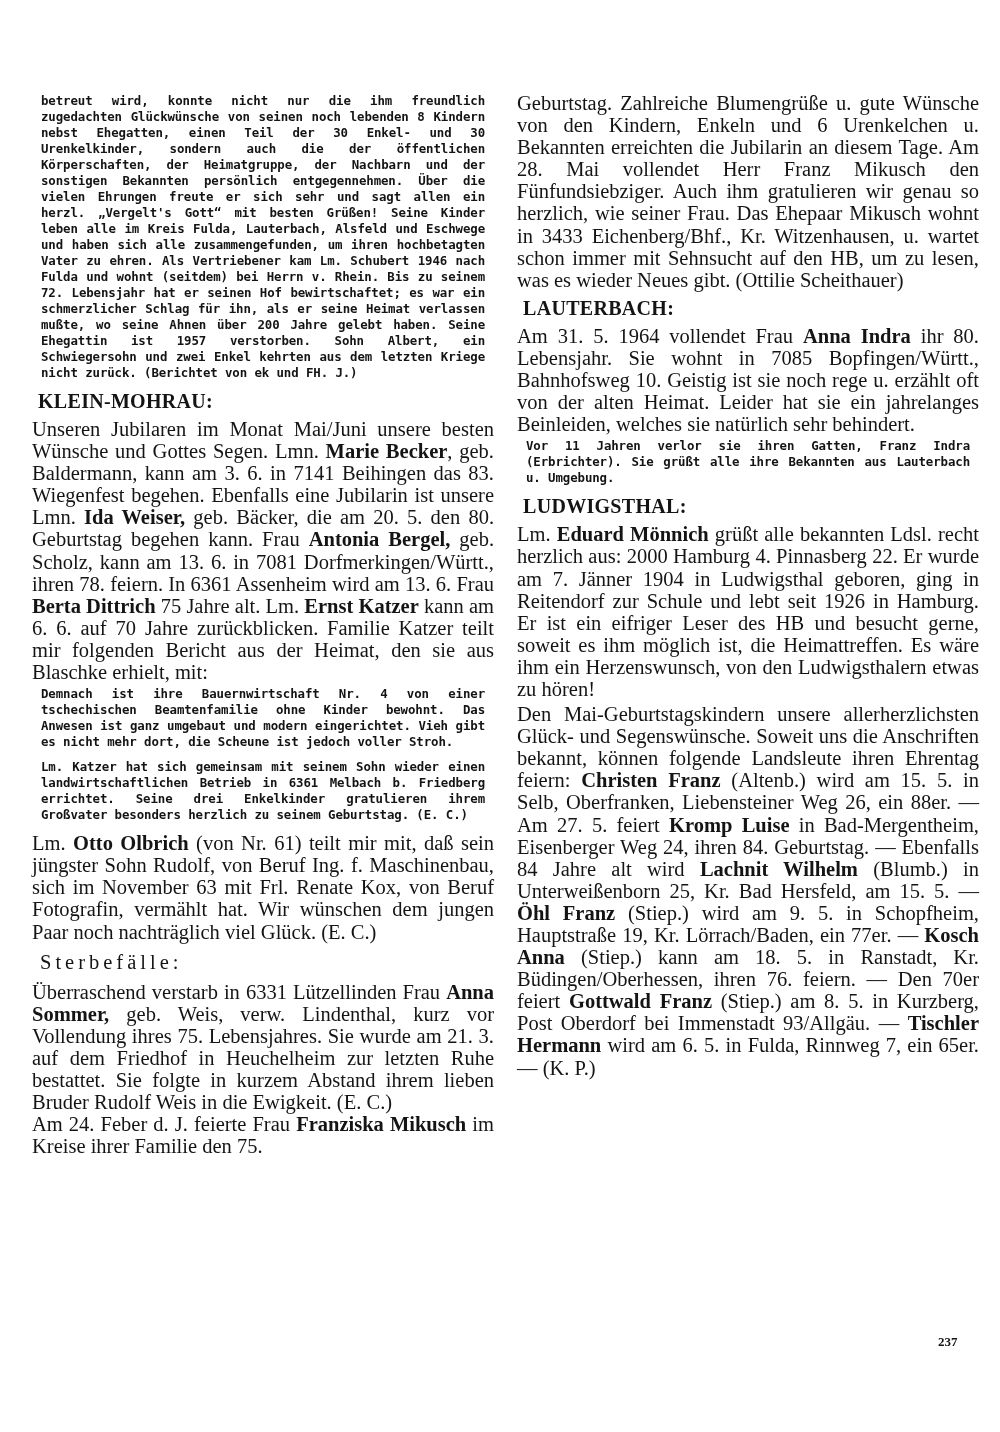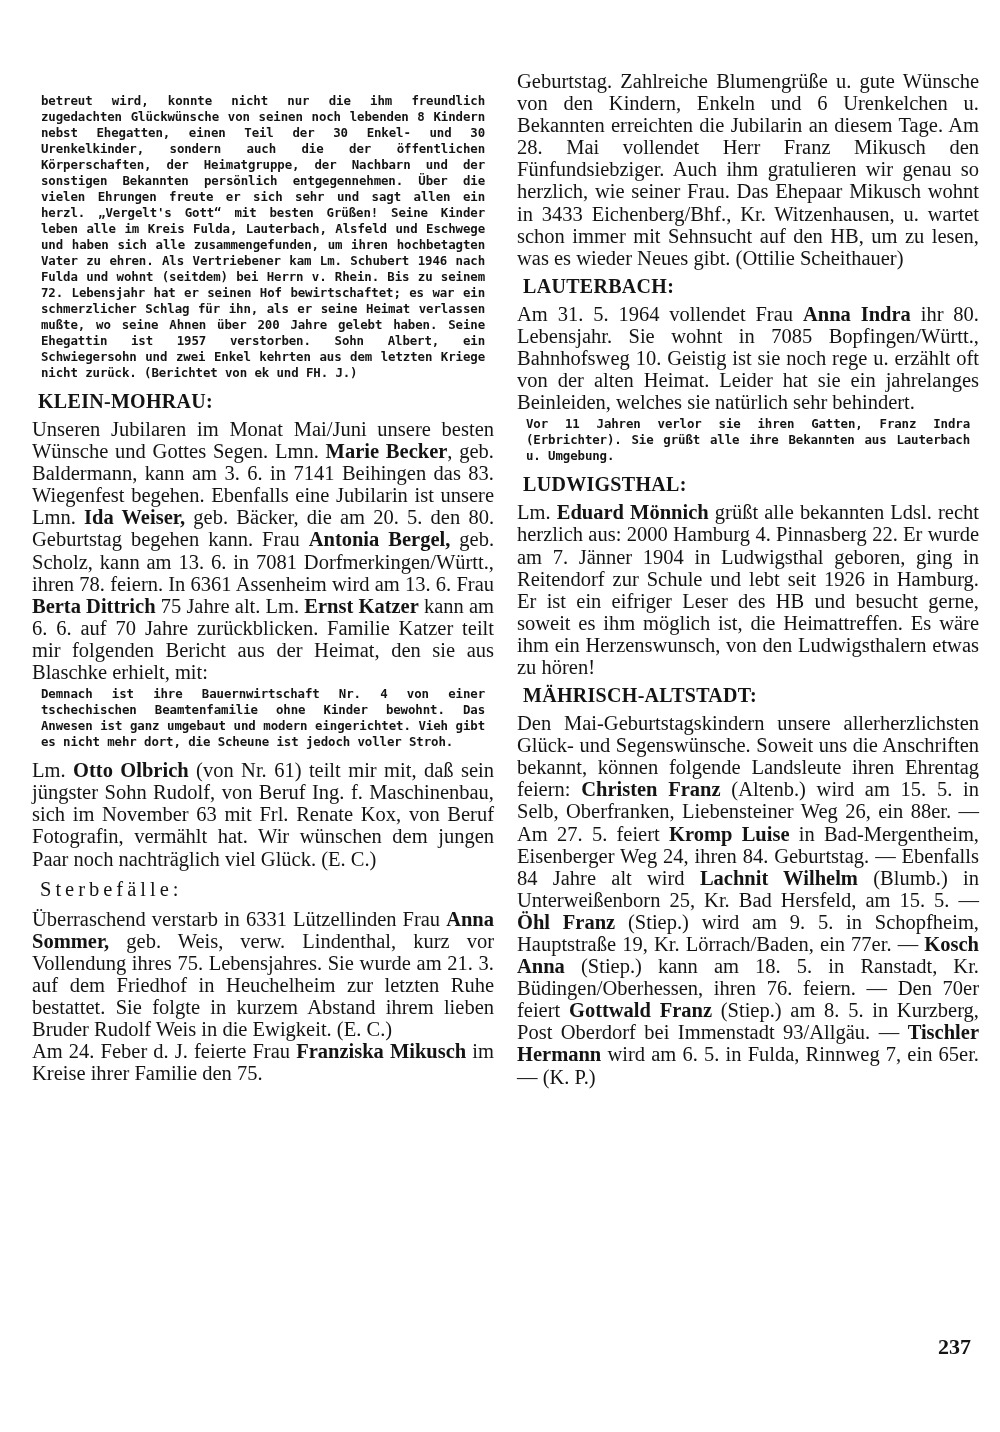--- a/index.html
+++ b/index.html
@@ -1,51 +1,51 @@
 <!DOCTYPE html>
 <html><head>
 <meta charset="utf-8">
 <style>
   html, body { margin: 0; padding: 0; background: #ffffff; }
   body { width: 1000px; height: 1432px; position: relative; overflow: hidden; color: #141414; }
   .col { position: absolute; top: 84px; width: 462px; }
   .col-left { left: 32px; }
-  .col-right { left: 517px; top: 70px; }
+  .col-right { left: 517px; top: 92px; }
   .small { font-family: "DejaVu Sans Mono", "Liberation Mono", monospace; font-weight: bold; font-size: 12.4px; line-height: 16px; text-align: justify; margin: 9px; letter-spacing: -0.1px; }
   .large { font-family: "Liberation Serif", "DejaVu Serif", serif; font-size: 20.5px; line-height: 22.1px; text-align: justify; margin: 0; }
   .heading { font-family: "Liberation Serif", "DejaVu Serif", serif; font-weight: bold; font-size: 20px; line-height: 22px; margin: 6px; letter-spacing: 0.3px; }
   .spaced { font-family: "Liberation Serif", "DejaVu Serif", serif; font-size: 20.5px; line-height: 22px; letter-spacing: 4px; margin: 8px; }
   .gap-s { margin-top: 3px; }
   .gap-m { margin-top: 6px; }
   b { font-weight: bold; }
-  .page-number { position: absolute; left: 938px; top: 1334px; font-family: "Liberation Serif", "DejaVu Serif", serif; font-weight: bold; font-size: 22px; }
+  .page-number { position: absolute; left: 938px; top: 1334px; font-family: "Liberation Serif", "DejaVu Serif", serif; font-weight: bold; font-size: 13px; }
 </style>
 </head>
 <body>
 
 <div class="col col-left">
   <p class="small">betreut wird, konnte nicht nur die ihm freundlich zugedachten Glückwünsche von seinen noch lebenden 8 Kindern nebst Ehegatten, einen Teil der 30 Enkel- und 30 Urenkelkinder, sondern auch die der öffentlichen Körperschaften, der Heimatgruppe, der Nachbarn und der sonstigen Bekannten persönlich entgegennehmen. Über die vielen Ehrungen freute er sich sehr und sagt allen ein herzl. „Vergelt's Gott“ mit besten Grüßen! Seine Kinder leben alle im Kreis Fulda, Lauterbach, Alsfeld und Eschwege und haben sich alle zusammengefunden, um ihren hochbetagten Vater zu ehren. Als Vertriebener kam Lm. Schubert 1946 nach Fulda und wohnt (seitdem) bei Herrn v. Rhein. Bis zu seinem 72. Lebensjahr hat er seinen Hof bewirtschaftet; es war ein schmerzlicher Schlag für ihn, als er seine Heimat verlassen mußte, wo seine Ahnen über 200 Jahre gelebt haben. Seine Ehegattin ist 1957 verstorben. Sohn Albert, ein Schwiegersohn und zwei Enkel kehrten aus dem letzten Kriege nicht zurück. (Berichtet von ek und FH. J.)</p>
 
   <h2 class="heading gap-s">KLEIN-MOHRAU:</h2>
   <p class="large"><span>Unseren Jubilaren im Monat Mai/Juni unsere besten Wünsche und Gottes Segen. Lmn. </span><b>Marie Becker</b><span>, geb. Baldermann, kann am 3. 6. in 7141 Beihingen das 83. Wiegenfest begehen. Ebenfalls eine Jubilarin ist unsere Lmn. </span><b>Ida Weiser,</b><span> geb. Bäcker, die am 20. 5. den 80. Geburtstag begehen kann. Frau </span><b>Antonia Bergel,</b><span> geb. Scholz, kann am 13. 6. in 7081 Dorfmerkingen/Württ., ihren 78. feiern. In 6361 Assenheim wird am 13. 6. Frau </span><b>Berta Dittrich</b><span> 75 Jahre alt. Lm. </span><b>Ernst Katzer</b><span> kann am 6. 6. auf 70 Jahre zurückblicken. Familie Katzer teilt mir folgenden Bericht aus der Heimat, den sie aus Blaschke erhielt, mit:</span></p>
   <p class="small gap-s">Demnach ist ihre Bauernwirtschaft Nr. 4 von einer tschechischen Beamtenfamilie ohne Kinder bewohnt. Das Anwesen ist ganz umgebaut und modern eingerichtet. Vieh gibt es nicht mehr dort, die Scheune ist jedoch voller Stroh.</p>
+  <p class="small">Lm. Katzer hat sich gemeinsam mit seinem Sohn wieder einen landwirtschaftlichen Betrieb in 6361 Melbach b. Friedberg errichtet. Seine drei Enkelkinder gratulieren ihrem Großvater besonders herzlich zu seinem Geburtstag. (E. C.)</p>
   <p class="large gap-s"><span>Lm. </span><b>Otto Olbrich</b><span> (von Nr. 61) teilt mir mit, daß sein jüngster Sohn Rudolf, von Beruf Ing. f. Maschinenbau, sich im November 63 mit Frl. Renate Kox, von Beruf Fotografin, vermählt hat. Wir wünschen dem jungen Paar noch nachträglich viel Glück. (E. C.)</span></p>
   <p class="spaced">Sterbefälle:</p>
   <p class="large"><span>Überraschend verstarb in 6331 Lützellinden Frau </span><b>Anna Sommer,</b><span> geb. Weis, verw. Lindenthal, kurz vor Vollendung ihres 75. Lebensjahres. Sie wurde am 21. 3. auf dem Friedhof in Heuchelheim zur letzten Ruhe bestattet. Sie folgte in kurzem Abstand ihrem lieben Bruder Rudolf Weis in die Ewigkeit. (E. C.)</span></p>
 
   <p class="large"><span>Am 24. Feber d. J. feierte Frau </span><b>Franziska Mikusch</b><span> im Kreise ihrer Familie den 75.</span></p>
 </div>
 
 <div class="col col-right">
   <p class="large">Geburtstag. Zahlreiche Blumengrüße u. gute Wünsche von den Kindern, Enkeln und 6 Urenkelchen u. Bekannten erreichten die Jubilarin an diesem Tage. Am 28. Mai vollendet Herr Franz Mikusch den Fünfundsiebziger. Auch ihm gratulieren wir genau so herzlich, wie seiner Frau. Das Ehepaar Mikusch wohnt in 3433 Eichenberg/Bhf., Kr. Witzenhausen, u. wartet schon immer mit Sehnsucht auf den HB, um zu lesen, was es wieder Neues gibt. (Ottilie Scheithauer)</p>
 
   <h2 class="heading gap-m">LAUTERBACH:</h2>
   <p class="large gap-s"><span>Am 31. 5. 1964 vollendet Frau </span><b>Anna Indra</b><span> ihr 80. Lebensjahr. Sie wohnt in 7085 Bopfingen/Württ., Bahnhofsweg 10. Geistig ist sie noch rege u. erzählt oft von der alten Heimat. Leider hat sie ein jahrelanges Beinleiden, welches sie natürlich sehr behindert.</span></p>
   <p class="small gap-s">Vor 11 Jahren verlor sie ihren Gatten, Franz Indra (Erbrichter). Sie grüßt alle ihre Bekannten aus Lauterbach u. Umgebung.</p>
 
   <h2 class="heading gap-s">LUDWIGSTHAL:</h2>
   <p class="large gap-s"><span>Lm. </span><b>Eduard Mönnich</b><span> grüßt alle bekannten Ldsl. recht herzlich aus: 2000 Hamburg 4. Pinnasberg 22. Er wurde am 7. Jänner 1904 in Ludwigsthal geboren, ging in Reitendorf zur Schule und lebt seit 1926 in Hamburg. Er ist ein eifriger Leser des HB und besucht gerne, soweit es ihm möglich ist, die Heimattreffen. Es wäre ihm ein Herzenswunsch, von den Ludwigsthalern etwas zu hören!</span></p>
 
-  <h2 class="heading gap-m">MÄHRISCH-ALTSTADT:</h2>
   <p class="large gap-s"><span>Den Mai-Geburtstagskindern unsere allerherzlichsten Glück- und Segenswünsche. Soweit uns die Anschriften bekannt, können folgende Landsleute ihren Ehrentag feiern: </span><b>Christen Franz</b><span> (Altenb.) wird am 15. 5. in Selb, Oberfranken, Liebensteiner Weg 26, ein 88er. — Am 27. 5. feiert </span><b>Kromp Luise</b><span> in Bad-Mergentheim, Eisenberger Weg 24, ihren 84. Geburtstag. — Ebenfalls 84 Jahre alt wird </span><b>Lachnit Wilhelm</b><span> (Blumb.) in Unterweißenborn 25, Kr. Bad Hersfeld, am 15. 5. — </span><b>Öhl Franz</b><span> (Stiep.) wird am 9. 5. in Schopfheim, Hauptstraße 19, Kr. Lörrach/Baden, ein 77er. — </span><b>Kosch Anna</b><span> (Stiep.) kann am 18. 5. in Ranstadt, Kr. Büdingen/Oberhessen, ihren 76. feiern. — Den 70er feiert </span><b>Gottwald Franz</b><span> (Stiep.) am 8. 5. in Kurzberg, Post Oberdorf bei Immenstadt 93/Allgäu. — </span><b>Tischler Hermann</b><span> wird am 6. 5. in Fulda, Rinnweg 7, ein 65er. — (K. P.)</span></p>
 </div>
 
 <div class="page-number">237</div>
 
 </body></html>

